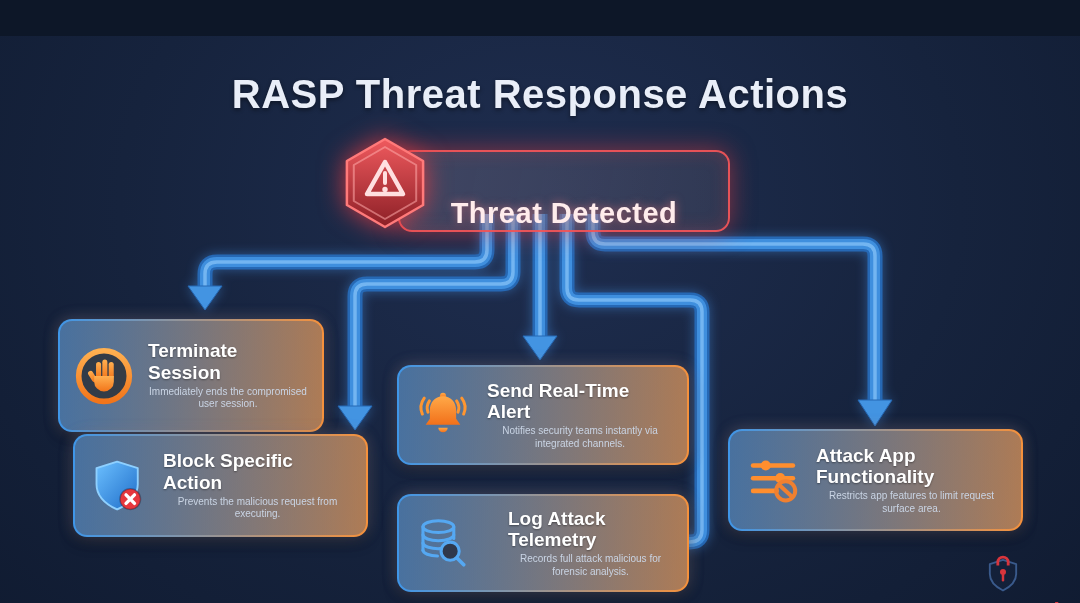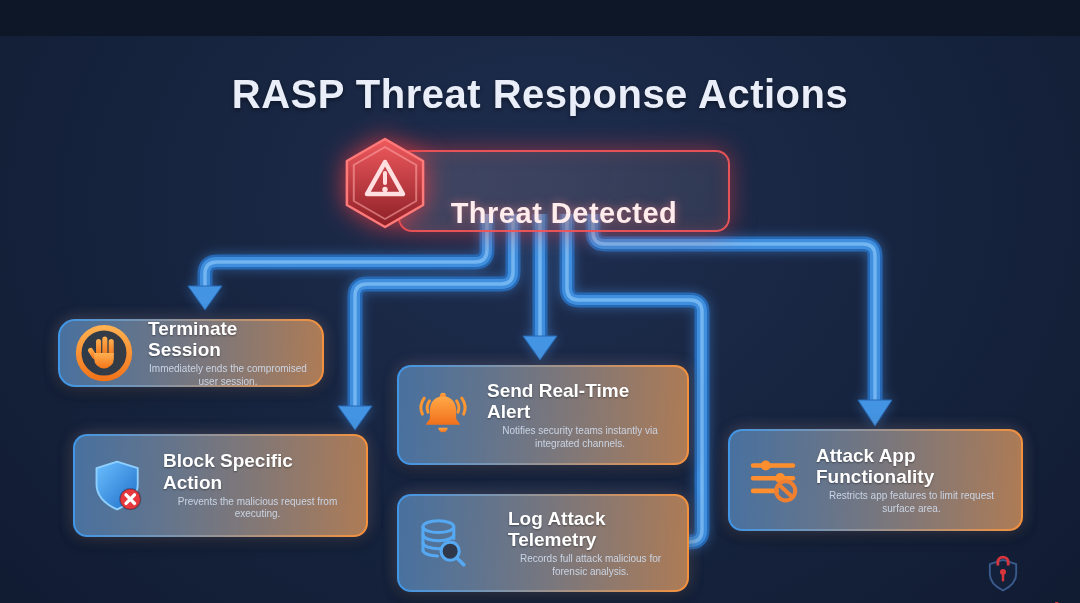--- a/index.html
+++ b/index.html
@@ -23,21 +23,21 @@
     background:
       linear-gradient(100deg, rgba(78,88,110,.60), rgba(98,100,112,.48)) padding-box,
       linear-gradient(90deg,#3f96e8,#f5913c) border-box;
     box-shadow:0 0 16px rgba(80,140,220,.22), 0 0 16px rgba(255,140,60,.18), 0 6px 14px rgba(0,0,0,.35);
   }
   .card .icon{flex:0 0 auto;display:block;}
   .ctext{display:flex;flex-direction:column;gap:3px;}
   .ctitle{font-size:19px;font-weight:bold;color:#ffffff;line-height:1.12;
     text-shadow:0 1px 2px rgba(0,0,0,.4);}
   .cdesc{font-size:10px;color:#c9d4e4;line-height:1.25;text-align:center;}
-  .card1{left:58px; top:283px; width:266px;height:68px;border-radius:17px;}
+  .card1{left:58px; top:283px; width:266px;height:113px;}
   .card2{left:73px; top:398px; width:295px;height:103px;}
   .card3{left:397px;top:329px; width:292px;height:100px;}
   .card4{left:397px;top:458px; width:292px;height:98px;gap:37px;}
   .card5{left:728px;top:393px; width:295px;height:102px;}
   .banner{
     position:absolute;left:398px;top:114px;width:332px;height:82px;z-index:3;
     display:flex;align-items:flex-end;justify-content:center;box-sizing:border-box;
     border-radius:14px;border:2px solid rgba(240,84,88,.95);
     background:linear-gradient(100deg, rgba(122,114,136,.38), rgba(92,88,108,.32));
     box-shadow:0 0 24px rgba(228,58,62,.55), inset 0 0 18px rgba(228,58,62,.22);

